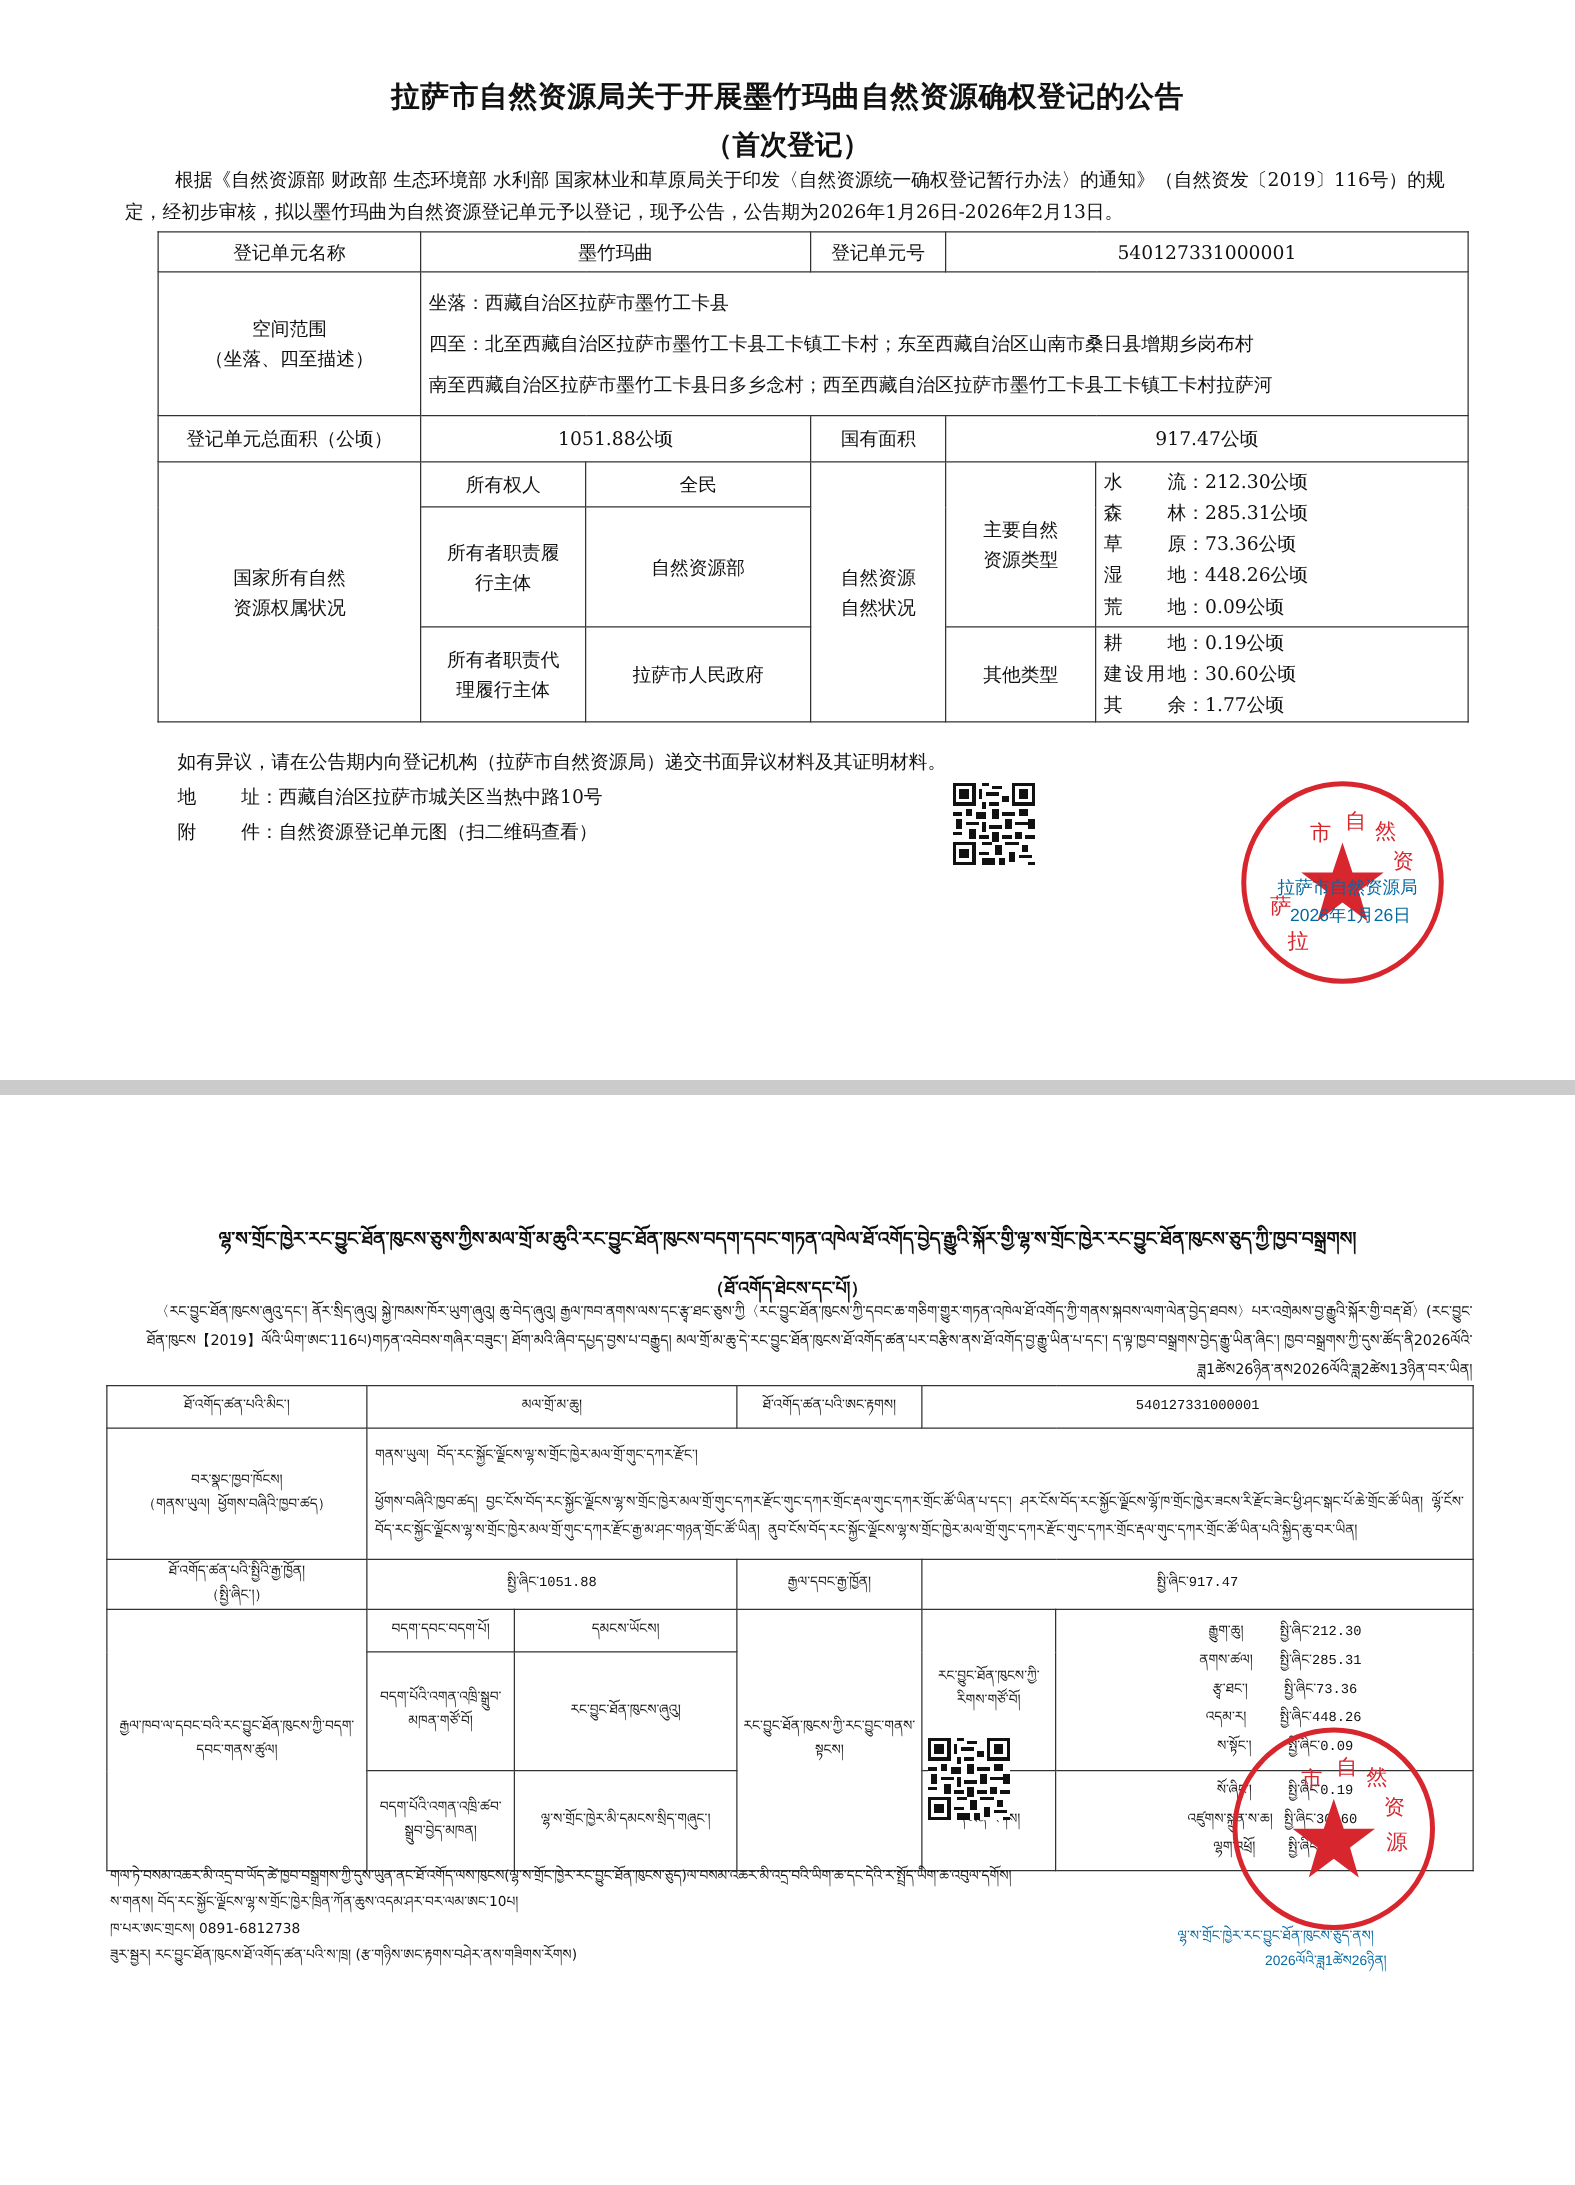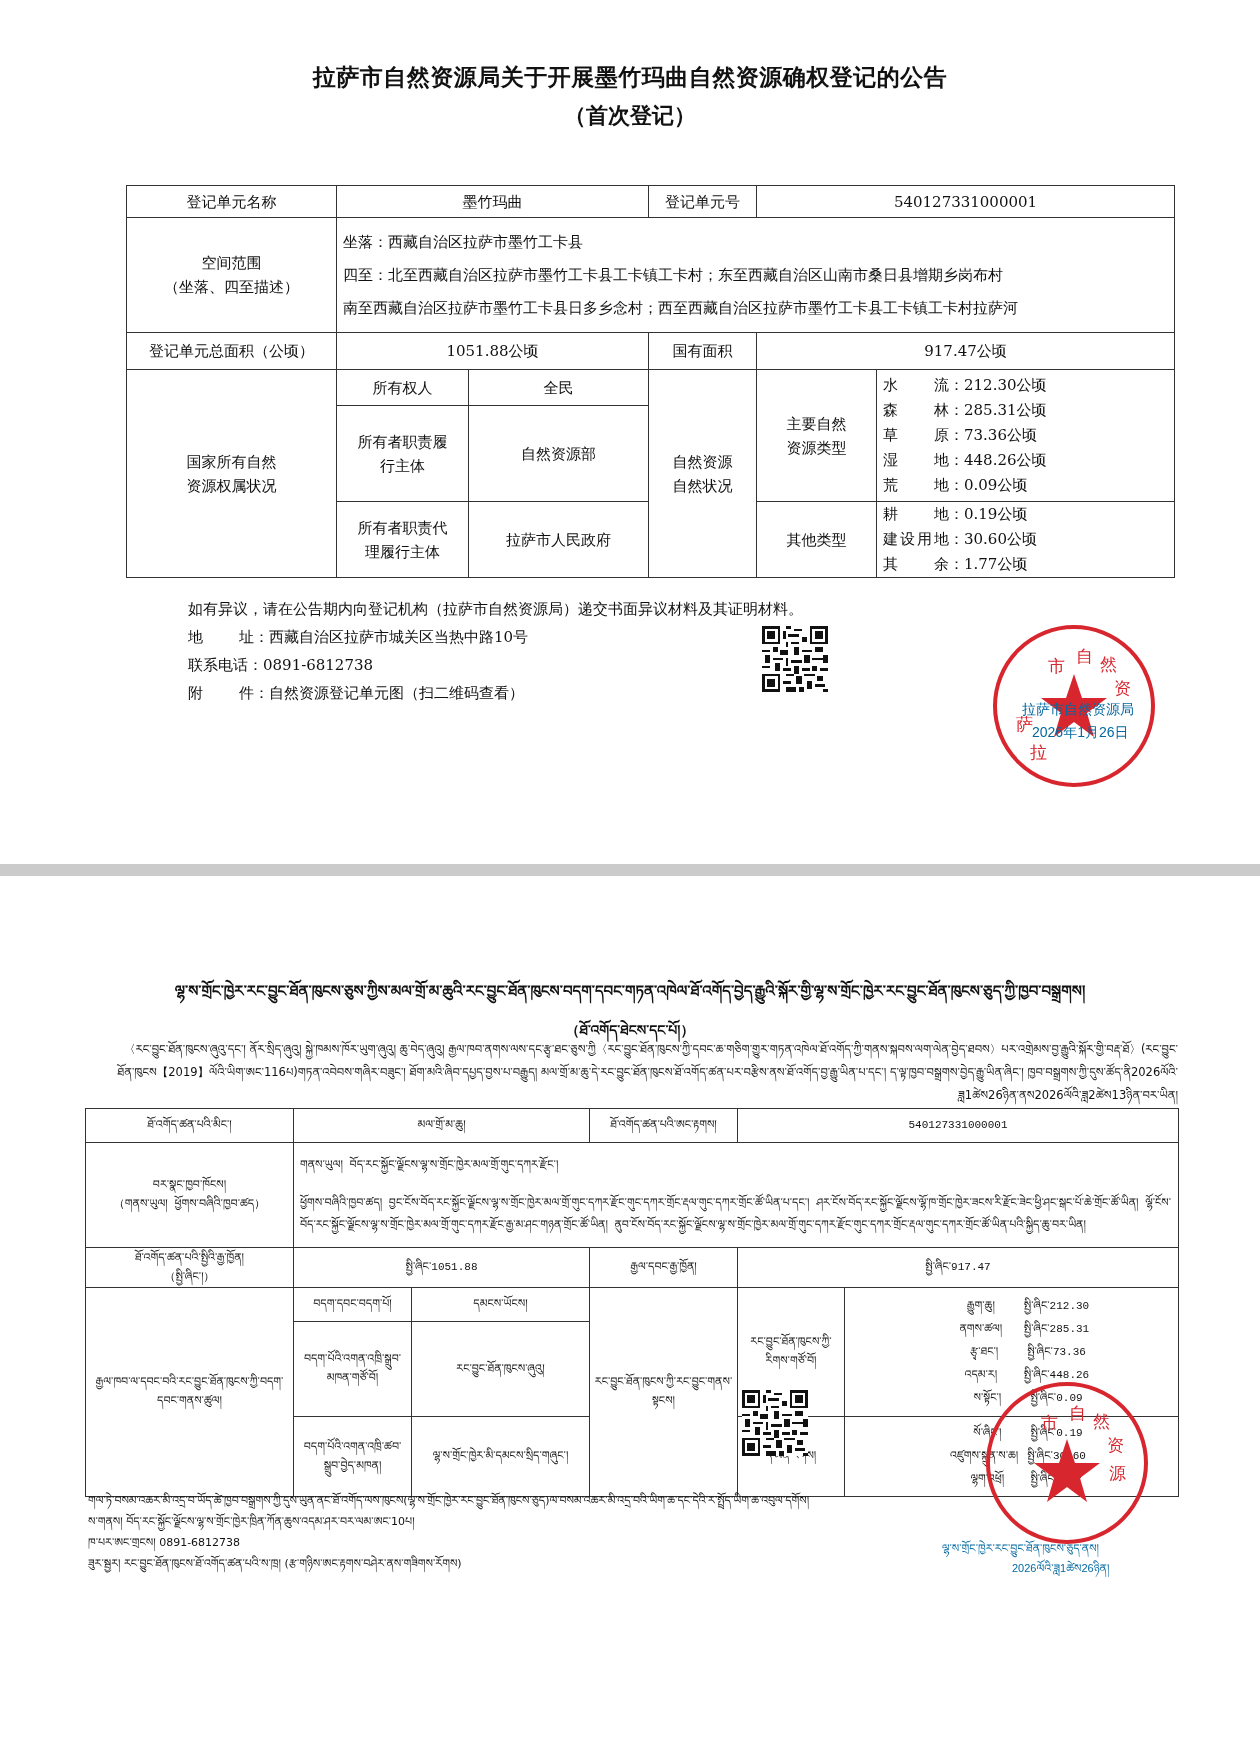--- a/index.html
+++ b/index.html
@@ -20,21 +20,21 @@
   table.t { position: absolute; border-collapse: collapse; table-layout: fixed; }
   table.t td { border: 1.5px solid #333; text-align: center; vertical-align: middle; padding: 0 4px; }
   #t1 { left: 126px; top: 185px; width: 1048px; font-size: 15px; }
   #t1 td { line-height: 24px; }
   .left { text-align: left !important; }
   .nat-list { text-align: left !important; padding-left: 6px !important; line-height: 25px !important; }
   .nat-row { display: block; white-space: nowrap; }
   .nat-label { display: inline-block; width: 66px; text-align: justify; text-align-last: justify; }
 
   .notes1 { position: absolute; left: 142px; top: 595px; font-size: 15px; line-height: 28px; }
-  .note-row { display: block; white-space: nowrap; margin-left: 46px; }
+  .note-row { display: block; white-space: nowrap; }
   .lbl4 { display: inline-block; width: 66px; text-align: justify; text-align-last: justify; }
 
   .qr { position: absolute; width: 66px; height: 66px; }
   .qr svg { width: 100%; height: 100%; display: block; }
 
   .stamp { position: absolute; width: 168px; height: 168px; }
   .stamp svg { width: 100%; height: 100%; display: block; }
   .stamp-text { position: absolute; font-size: 14px; color: #0369a1; white-space: nowrap; font-family: Liberation Sans, sans-serif; }
 
   
@@ -46,20 +46,21 @@
   .notes2 { position: absolute; left: 88px; top: 614px; font-size: 11px; line-height: 21px; width: 800px; font-family: "DejaVu Sans", sans-serif; }
   .nat-list2 { text-align: right; padding-left: 8px !important; line-height: 23px !important; }
   .nat-label2 { display: inline-block; width: 86px; }
 </style>
 </head>
 <body>
 
 <div class="page" id="page1">
   <div class="title1">拉萨市自然资源局关于开展墨竹玛曲自然资源确权登记的公告</div>
   <div class="subtitle1">（首次登记）</div>
+  <div class="intro1">根据《自然资源部 财政部 生态环境部 水利部 国家林业和草原局关于印发〈自然资源统一确权登记暂行办法〉的通知》（自然资发〔2019〕116号）的规定，经初步审核，拟以墨竹玛曲为自然资源登记单元予以登记，现予公告，公告期为2026年1月26日-2026年2月13日。</div>
 
   <table class="t" id="t1">
     <colgroup>
       <col style="width:210px">
         <col style="width:132px">
         <col style="width:180px">
       <col style="width:108px">
         <col style="width:120px">
         <col style="width:298px">
     </colgroup>
@@ -129,21 +130,20 @@
         <span class="nat-row"><span class="nat-label">建设用地</span>：<span>30.60公顷</span></span>
         <span class="nat-row"><span class="nat-label">其余</span>：<span>1.77公顷</span></span>
       </td>
     </tr>
   </tbody>
     </table>
 
   <div class="notes1">
     <span class="note-row">如有异议，请在公告期内向登记机构（拉萨市自然资源局）递交书面异议材料及其证明材料。</span>
     <span class="note-row"><span class="lbl4">地址</span>：<span>西藏自治区拉萨市城关区当热中路10号</span></span>
-    <span class="note-row"><span>联系电话</span>：<span>0891-6812738</span></span>
     <span class="note-row"><span class="lbl4">附件</span>：<span>自然资源登记单元图（扫二维码查看）</span></span>
   </div>
 
   <div class="qr" style="left:762px; top:626px;">
     <svg viewBox="0 0 25 25" shape-rendering="crispEdges">
       <rect width="25" height="25" fill="#fff"></rect>
       <g fill="#111">
         <rect x="0" y="0" width="7" height="7"></rect>
           <rect x="1" y="1" width="5" height="5" fill="#fff"></rect>
           <rect x="2" y="2" width="3" height="3"></rect>

